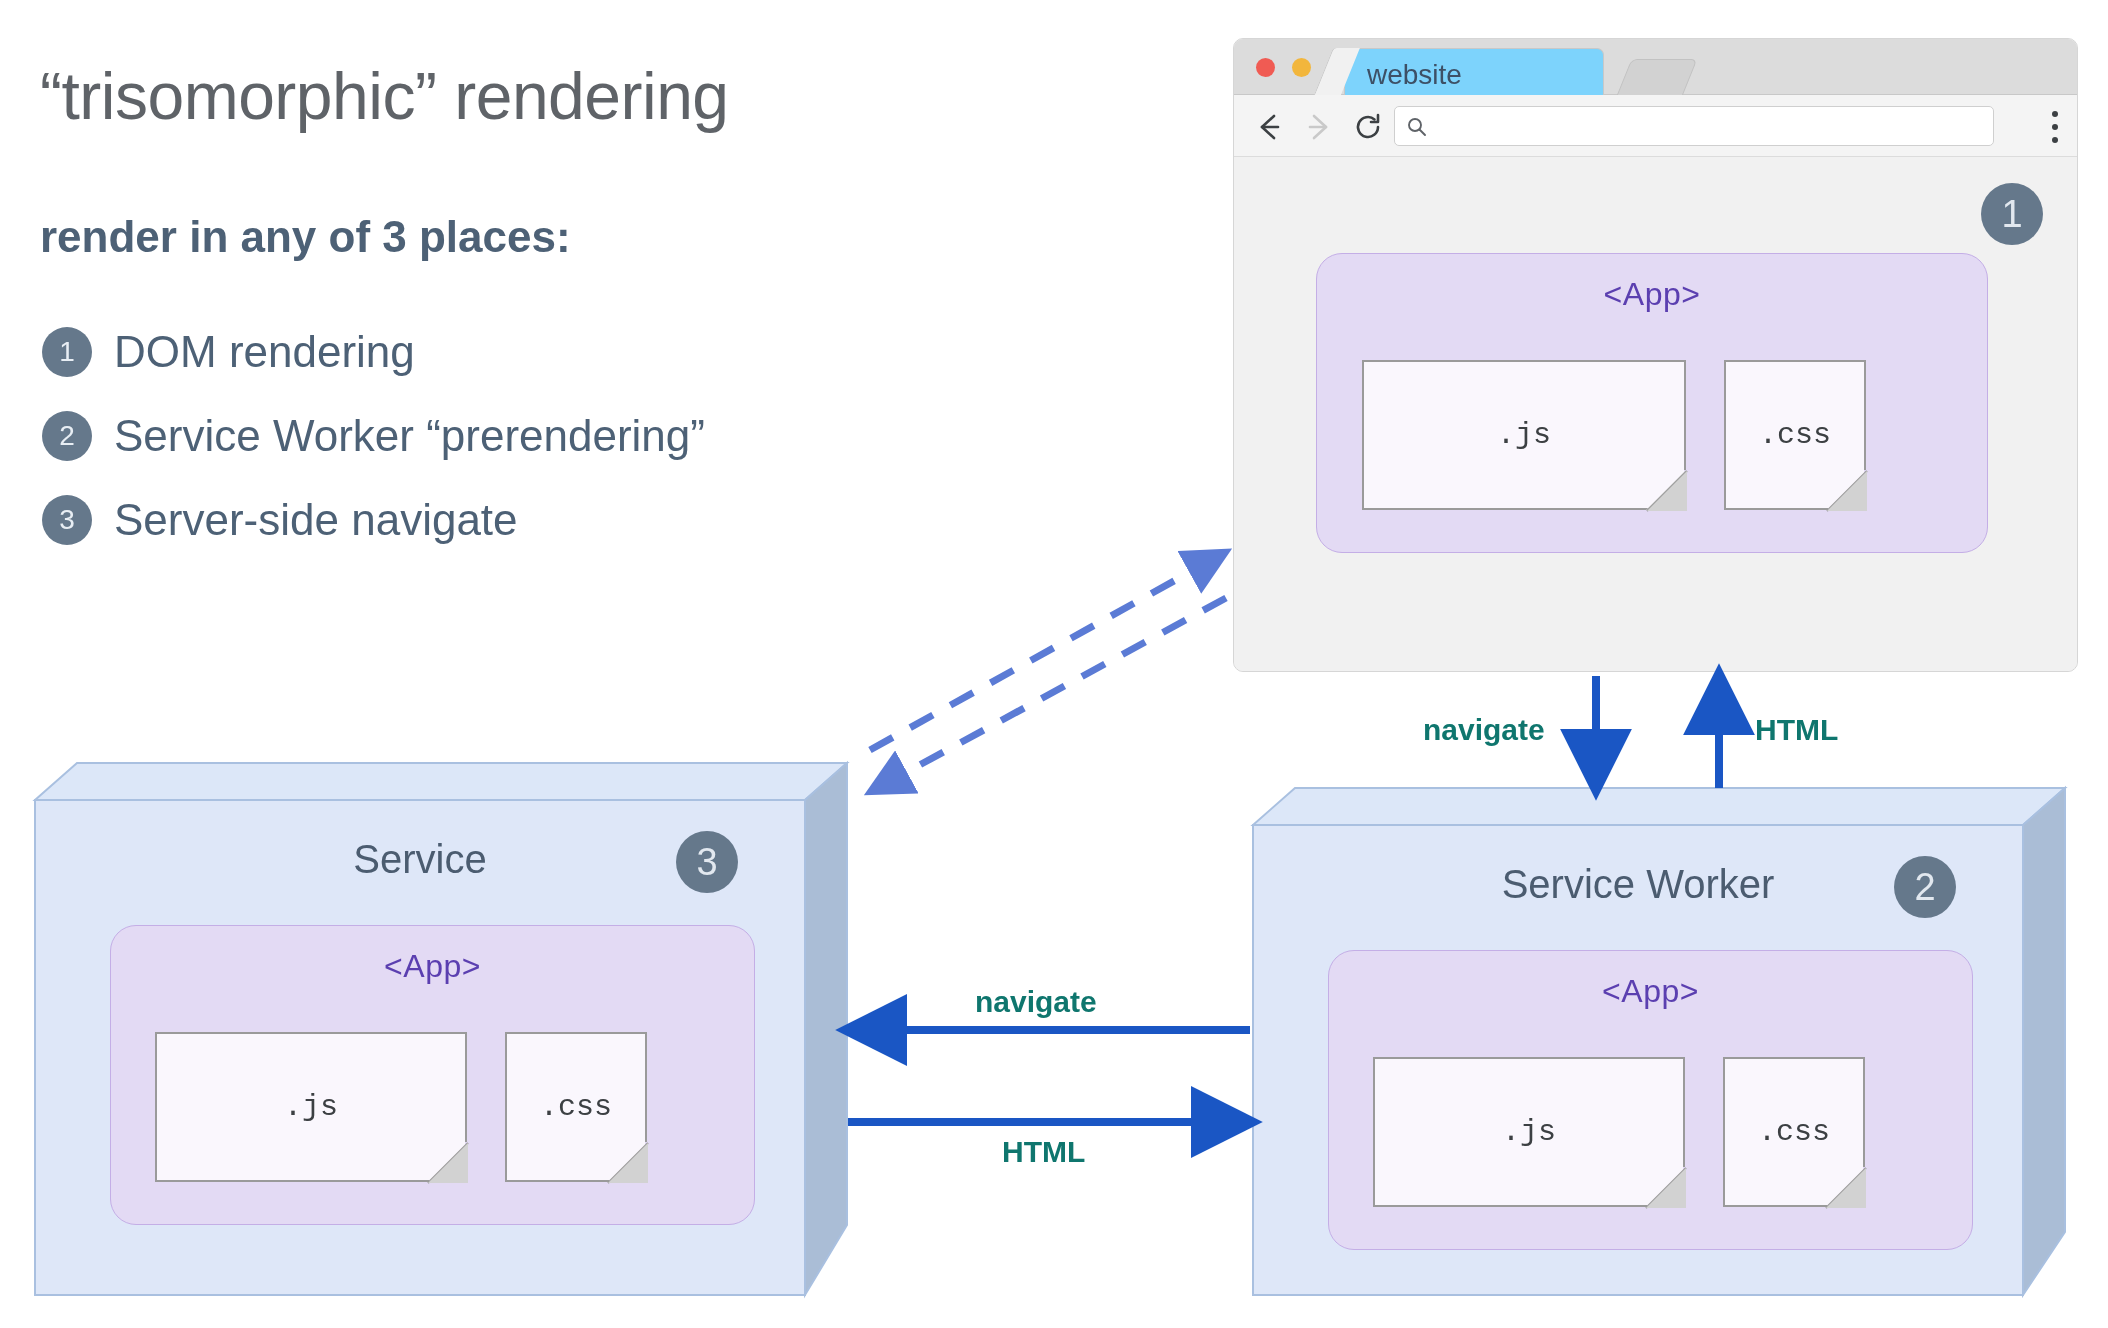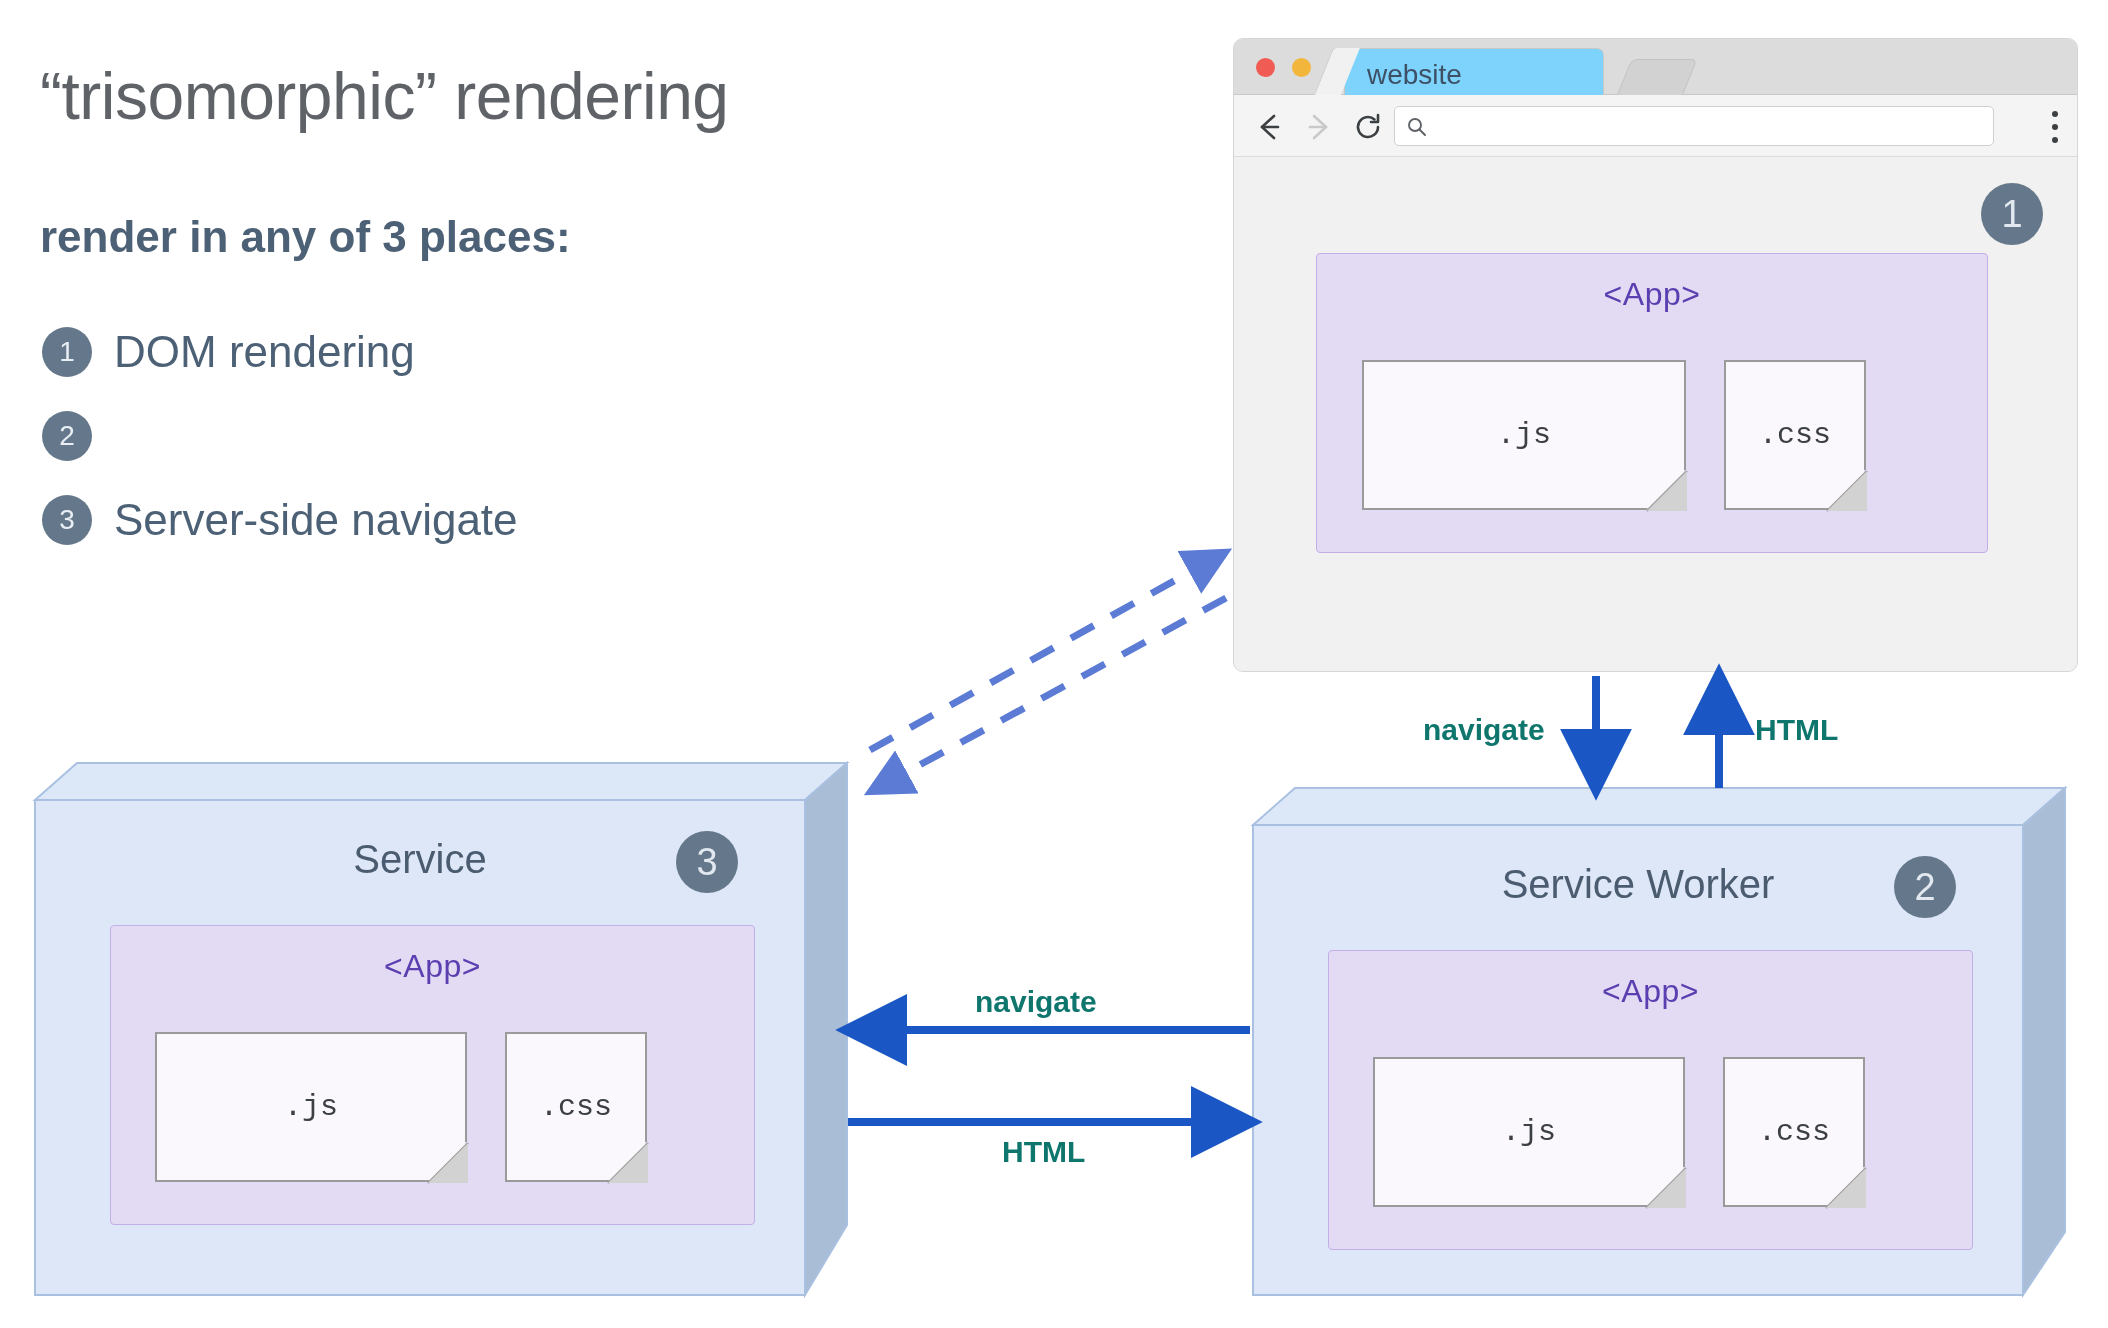--- a/index.html
+++ b/index.html
@@ -114,21 +114,21 @@
     width: 62px; height: 62px; border-radius: 50%;
     background: #65788b; color: #e2e8ef;
     font-size: 38px; display: flex; align-items: center;
     justify-content: center; line-height: 1;
   }
 
   
   .app-panel {
     background: #e3daf4;
     border: 1px solid #c4aee6;
-    border-radius: 4px;
+    border-radius: 26px;
     position: relative;
   }
   .app-label {
     text-align: center; color: #5b3fb0;
     font-size: 32px; padding-top: 22px; letter-spacing: 0.5px;
   }
   .docs { display: flex; align-items: flex-start; gap: 40px; }
   .doc {
     position: relative;
     background: #faf7fd;
@@ -171,20 +171,21 @@
   <div id="title">“trisomorphic” rendering</div>
   <div id="subtitle">render in any of 3 places:</div>
 
   <div id="list">
     <div class="list-row">
       <div class="list-badge">1</div>
       <div class="list-label">DOM rendering</div>
     </div>
     <div class="list-row">
       <div class="list-badge">2</div>
+      <div class="list-label">Service Worker “prerendering”</div>
     </div>
     <div class="list-row">
       <div class="list-badge">3</div>
       <div class="list-label">Server-side navigate</div>
     </div>
   </div>
 
   <div id="browser">
 
     <div class="tabstrip">

